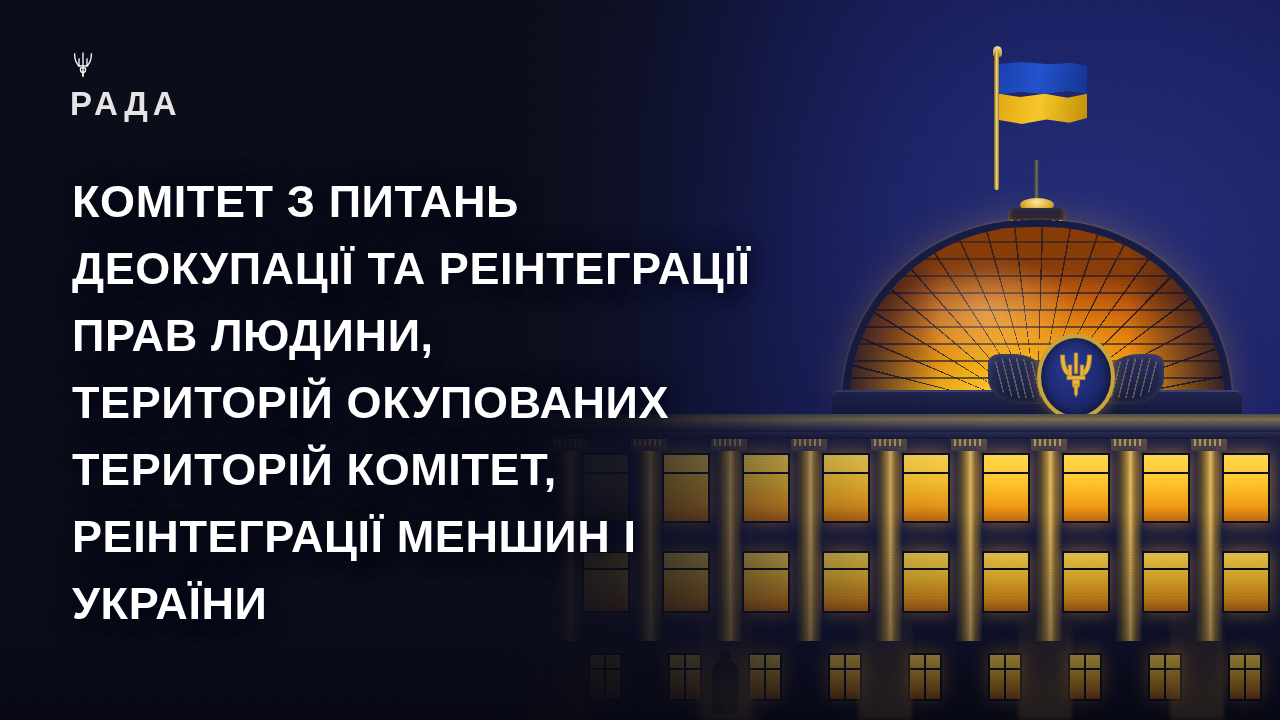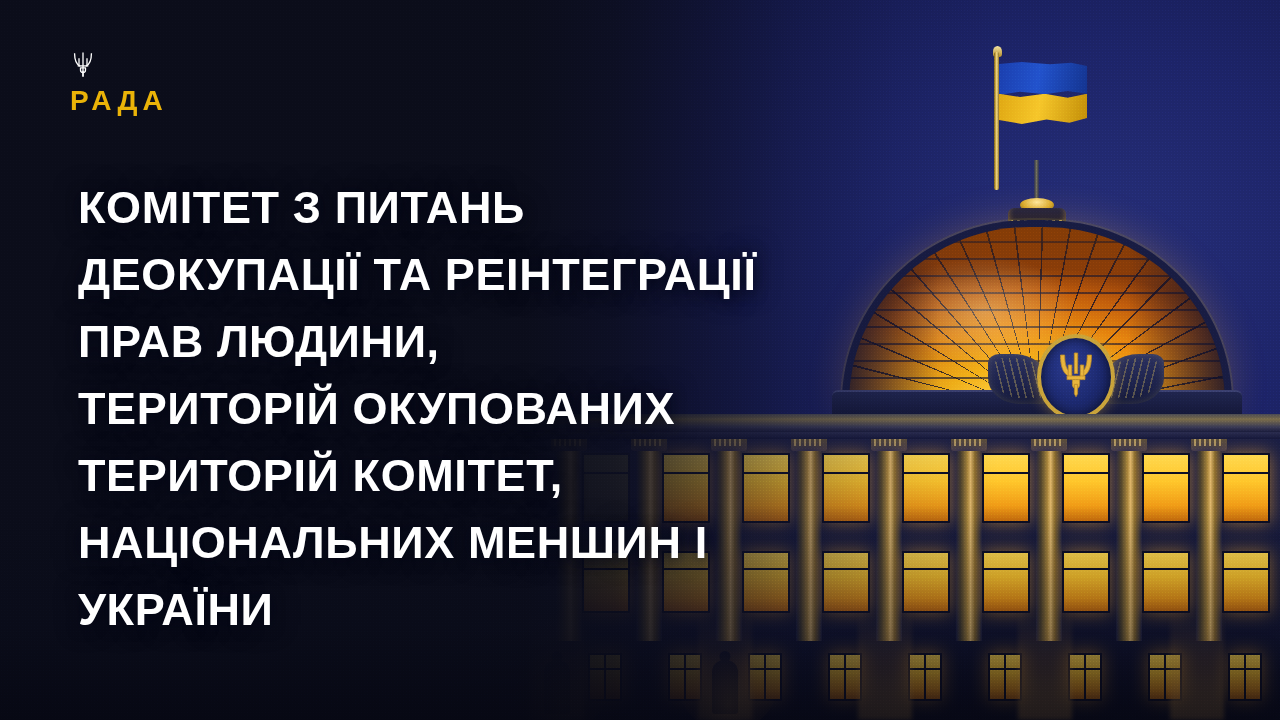--- a/index.html
+++ b/index.html
@@ -221,26 +221,26 @@
   .statue::before{
     content:"";position:absolute;left:50%;top:-9px;transform:translateX(-50%);
     width:11px;height:11px;border-radius:50%;background:#0e1128;
   }
 
   
   .content{position:absolute;inset:0;}
   .brand{position:absolute;left:70px;top:50px;width:360px;}
   .brand-mark{width:26px;height:30px;display:block;margin-bottom:7px;}
   .brand-name{
-    color:#eab308;font-size:28px;font-weight:700;letter-spacing:5px;line-height:1;
+    color:#e5e5e5;font-size:33px;font-weight:700;letter-spacing:5px;line-height:1;
     margin:0;
   }
   .headline{
     position:absolute;left:70px;top:166px;width:920px;
-    margin:8px;padding:0;list-style:none;
+    margin:2px;padding:0;list-style:none;
   }
   .headline li{
     color:#ffffff;
     font-size:45px;
     font-weight:700;
     line-height:67px;
     letter-spacing:.6px;
     white-space:nowrap;
     text-shadow:0 2px 14px rgba(5,8,22,.85), 0 0 26px rgba(5,8,22,.55);
   }
@@ -459,18 +459,18 @@
       </svg>
       <p class="brand-name">РАДА</p>
     </div>
 
     <ul class="headline">
       <li>КОМІТЕТ З ПИТАНЬ</li>
       <li>ДЕОКУПАЦІЇ ТА РЕІНТЕГРАЦІЇ</li>
       <li>ПРАВ ЛЮДИНИ,</li>
       <li>ТЕРИТОРІЙ ОКУПОВАНИХ</li>
       <li>ТЕРИТОРІЙ КОМІТЕТ,</li>
-      <li>НАЦІОНАЛЬНИХ МЕНШИН І</li>
+      <li>РЕІНТЕГРАЦІЇ МЕНШИН І</li>
       <li>УКРАЇНИ</li>
     </ul>
 
   </div>
 </div>
 
 </body></html>

